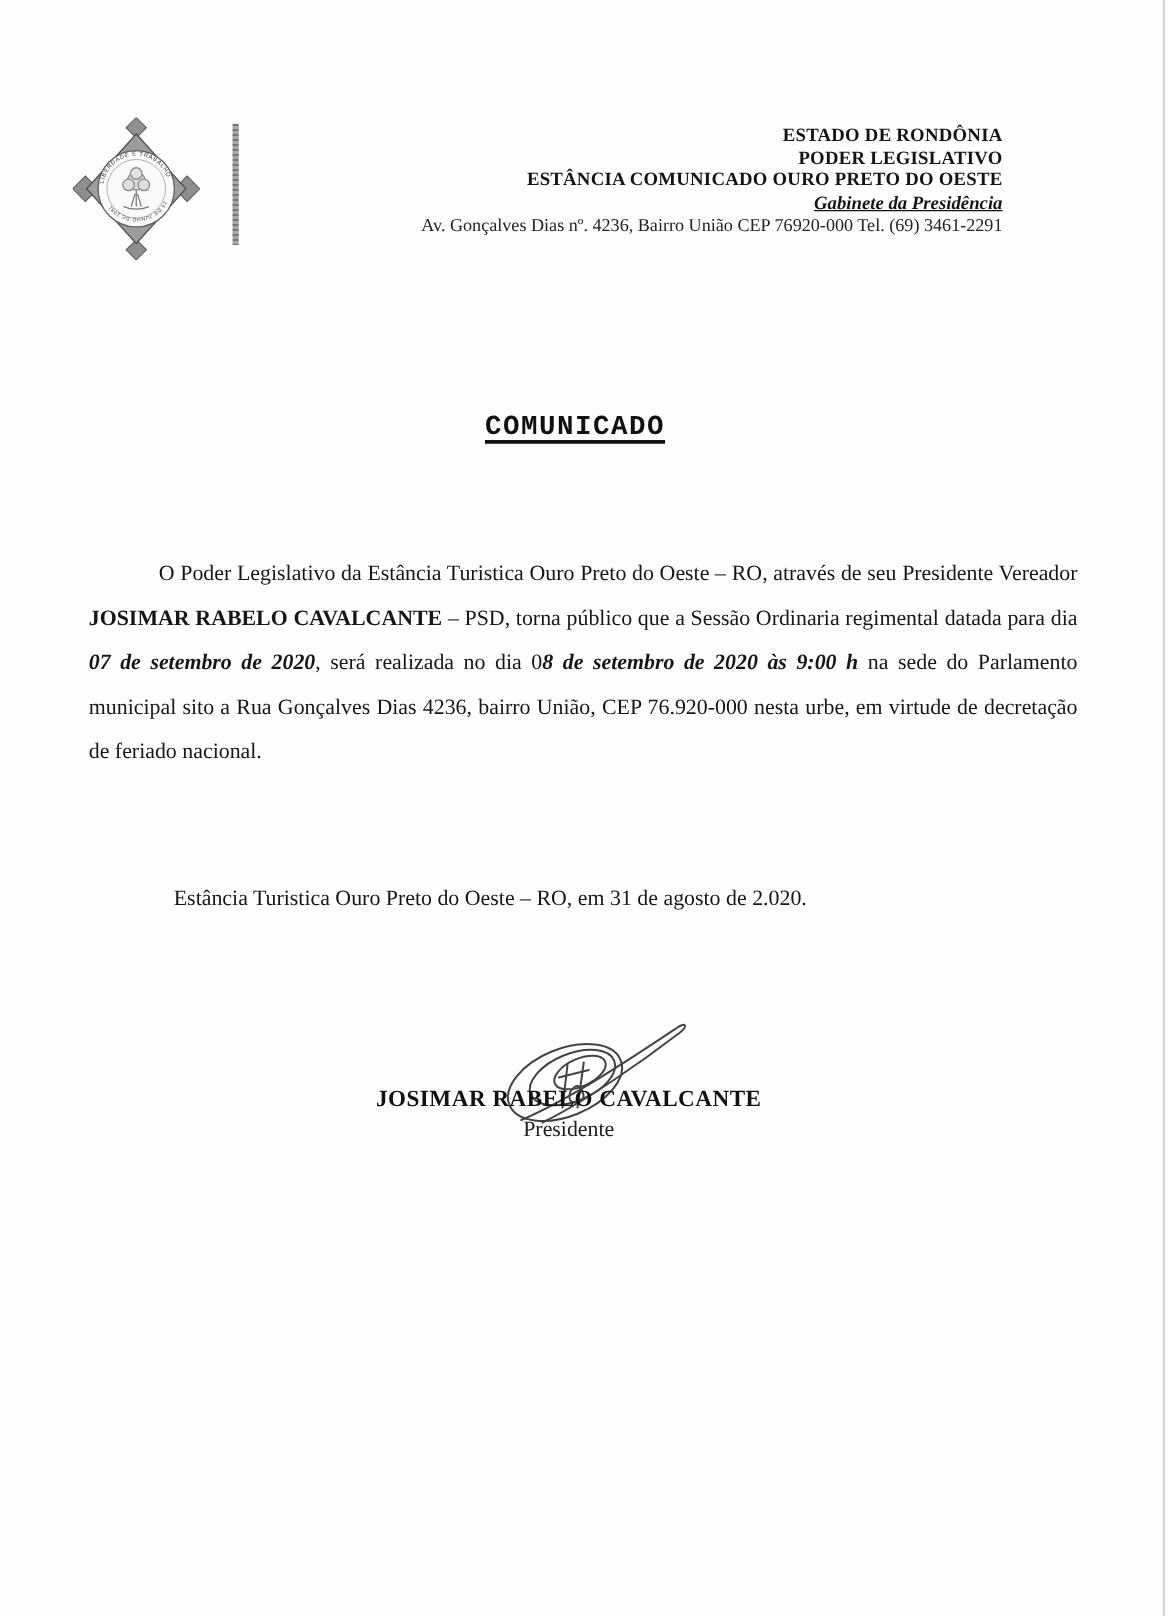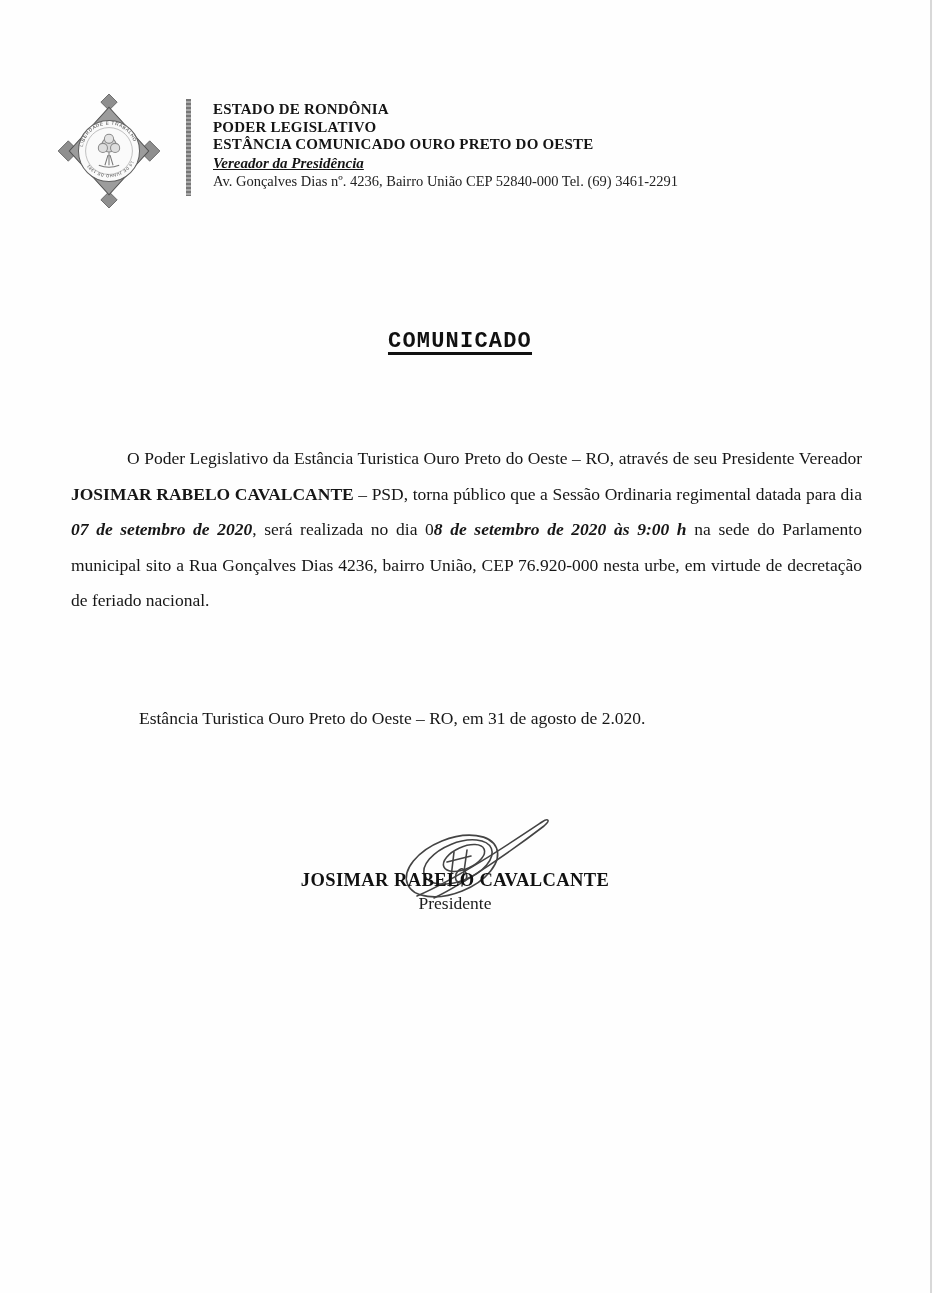--- a/index.html
+++ b/index.html
@@ -14,21 +14,21 @@
   .scan-edge{
     position:absolute;top:0;right:1px;width:2px;height:100%;
     background:#d8d8d8;
   }
   
   .logo{position:absolute;left:58px;top:94px;width:102px;height:114px;}
   .lh-bar{
     position:absolute;left:186px;top:99px;width:5px;height:97px;
     background:repeating-linear-gradient(180deg,#777 0 2px,#a8a8a8 2px 4px);
   }
-  .lh-text{position:absolute;left:213px;top:101px;width:600px;}
+  .lh-text{position:absolute;left:202px;top:101px;width:600px;text-align:right;}
   .lh-line{white-space:nowrap;}
   .lh-bold{font-weight:bold;font-size:15px;line-height:17.5px;letter-spacing:.2px;color:#141414;}
   .lh-gab{font-weight:bold;font-style:italic;text-decoration:underline;font-size:15px;line-height:18px;color:#141414;}
   .lh-addr{font-size:14.5px;line-height:19px;color:#222;}
   
   .title-wrap{position:absolute;left:0;top:329px;width:920px;text-align:center;font-family:Liberation Mono, monospace;}
   .title{
     font-size:22px;font-weight:bold;letter-spacing:1.2px;color:#111;
     text-decoration:underline;text-decoration-thickness:2.5px;text-underline-offset:5px;
   }
@@ -90,22 +90,22 @@
         </g>
       </svg>
     </div>
 
     <div class="lh-bar"></div>
 
     <div class="lh-text">
       <div class="lh-line lh-bold">ESTADO DE RONDÔNIA</div>
       <div class="lh-line lh-bold">PODER LEGISLATIVO</div>
       <div class="lh-line lh-bold">ESTÂNCIA COMUNICADO OURO PRETO DO OESTE</div>
-      <div class="lh-line lh-gab">Vereador da Presidência</div>
-      <div class="lh-line lh-addr">Av. Gonçalves Dias nº. 4236, Bairro União CEP 52840-000 Tel. (69) 3461-2291</div>
+      <div class="lh-line lh-gab">Gabinete da Presidência</div>
+      <div class="lh-line lh-addr">Av. Gonçalves Dias nº. 4236, Bairro União CEP 76920-000 Tel. (69) 3461-2291</div>
     </div>
   </header>
 
   <div class="title-wrap">
     <span class="title">COMUNICADO</span>
   </div>
 
   <p class="body-par"><span>O Poder Legislativo da Estância Turistica Ouro Preto do Oeste – RO, através de seu Presidente Vereador </span><span class="b">JOSIMAR RABELO CAVALCANTE</span><span> – PSD, torna público que a Sessão Ordinaria regimental datada para  dia </span><span class="bi">07 de setembro de 2020</span><span>, será realizada no dia 0</span><span class="bi">8 de setembro de 2020 às 9:00 h</span><span> na sede do Parlamento municipal sito a Rua Gonçalves Dias 4236, bairro União, CEP 76.920-000 nesta urbe, em virtude de decretação de feriado nacional.</span></p>
 
   <p class="dateline">Estância Turistica Ouro Preto do Oeste – RO, em 31 de agosto de 2.020.</p>

